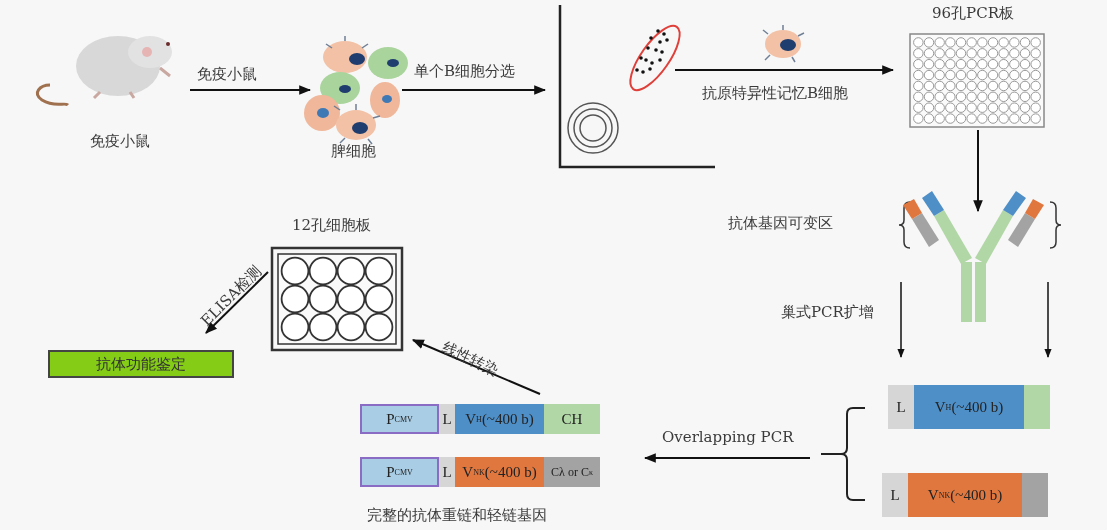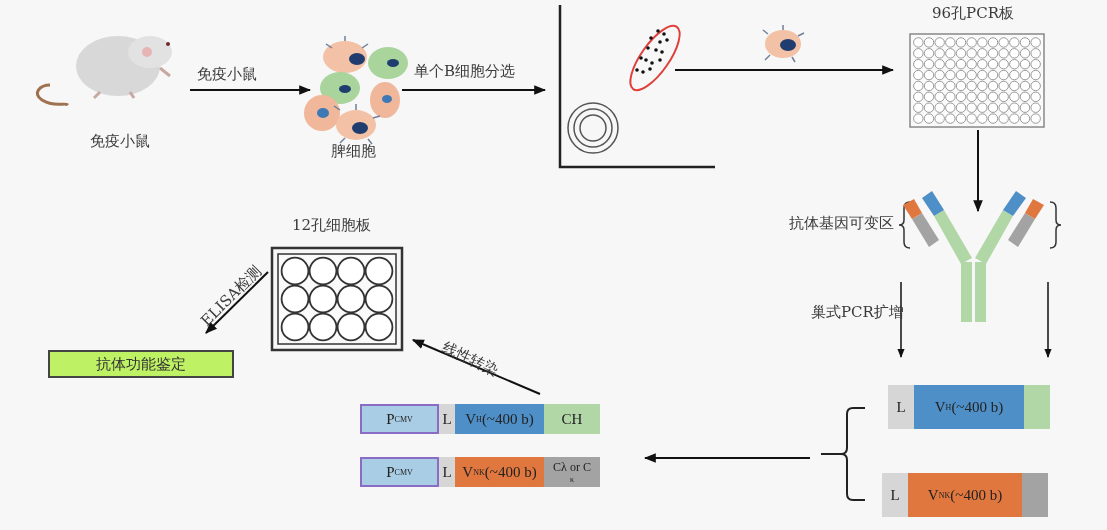--- a/index.html
+++ b/index.html
@@ -7,22 +7,22 @@
   #stage { position: absolute; left: 0; top: 0; width: 1107px; height: 530px; }
   .lbl { position: absolute; font-size: 15px; white-space: nowrap; color: #3a3a3a; font-family: "DejaVu Serif", "Liberation Serif", serif; }
   .gene { position: absolute; height: 30px; display: flex; font-family: "Liberation Serif", "DejaVu Serif", serif; font-size: 15px; color: #222; }
   .seg { height: 100%; display: flex; align-items: center; justify-content: center; box-sizing: border-box; white-space: nowrap; }
   .seg sub { font-size: 8px; vertical-align: -3px; }
   .pcmv { background: #a9cde4; border: 2px solid #8a6cc4; }
   .l { background: #d6d6d6; }
   .vh { background: #4f8fc7; }
   .vk { background: #e0773f; }
   .ch { background: #b2d7a6; }
-  .ck { background: #a3a3a3; flex-direction: column; }
-  .boxlabel { position: absolute; left: 48px; top: 350px; width: 186px; height: 28px; border: 2px solid #444; box-sizing: border-box; background: #bef264; display: flex; align-items: center; justify-content: center; font-size: 15px; color: #333; }
+  .ck { background: #a3a3a3; }
+  .boxlabel { position: absolute; left: 48px; top: 350px; width: 186px; height: 28px; border: 2px solid #444; box-sizing: border-box; background: #84cc16; display: flex; align-items: center; justify-content: center; font-size: 15px; color: #333; }
 </style>
 </head>
 <body>
 
 <div id="stage">
 
   <svg id="gfx" width="1107" height="530" style="position:absolute;left:0;top:0">
     <defs>
       <marker id="ah" viewBox="0 0 10 10" refX="9" refY="5" markerWidth="6" markerHeight="6" orient="auto-start-reverse">
         <path d="M0,1 L10,5 L0,9 z" fill="#111"></path>
@@ -254,23 +254,26 @@
         </g>
     </g>
 
     <line x1="268" y1="272" x2="206" y2="333" stroke="#111" stroke-width="2" marker-end="url(#ah)"></line>
   </svg>
 
   <div class="lbl" style="left:90px;top:132px">免疫小鼠</div>
   <div class="lbl" style="left:197px;top:65px">免疫小鼠</div>
   <div class="lbl" style="left:331px;top:142px">脾细胞</div>
   <div class="lbl" style="left:414px;top:62px">单个B细胞分选</div>
+  <div class="lbl" style="left:702px;top:84px">抗原特异性记忆B细胞</div>
   <div class="lbl" style="left:932px;top:4px">96孔PCR板</div>
-  <div class="lbl" style="left:789px;top:214px">抗体基因可变区</div>
-  <div class="lbl" style="left:811px;top:303px">巢式PCR扩增</div>
+  <div class="lbl" style="left:728px;top:214px">抗体基因可变区</div>
+  <div class="lbl" style="left:781px;top:303px">巢式PCR扩增</div>
+  <div class="lbl" style="left:662px;top:428px">Overlapping PCR</div>
+  <div class="lbl" style="left:367px;top:506px">完整的抗体重链和轻链基因</div>
   <div class="lbl" style="left:447px;top:338px;transform:rotate(25deg);transform-origin:left top">线性转染</div>
   <div class="lbl" style="left:292px;top:216px">12孔细胞板</div>
   <div class="lbl" style="left:197px;top:317px;transform:rotate(-45deg);transform-origin:left top">ELISA检测</div>
   <div class="boxlabel">
       <span>抗体功能鉴定</span>
     </div>
 
   <div class="gene" style="left:888px;top:385px;height:44px">
     <div class="seg l" style="width:26px">
         <span>L</span>

